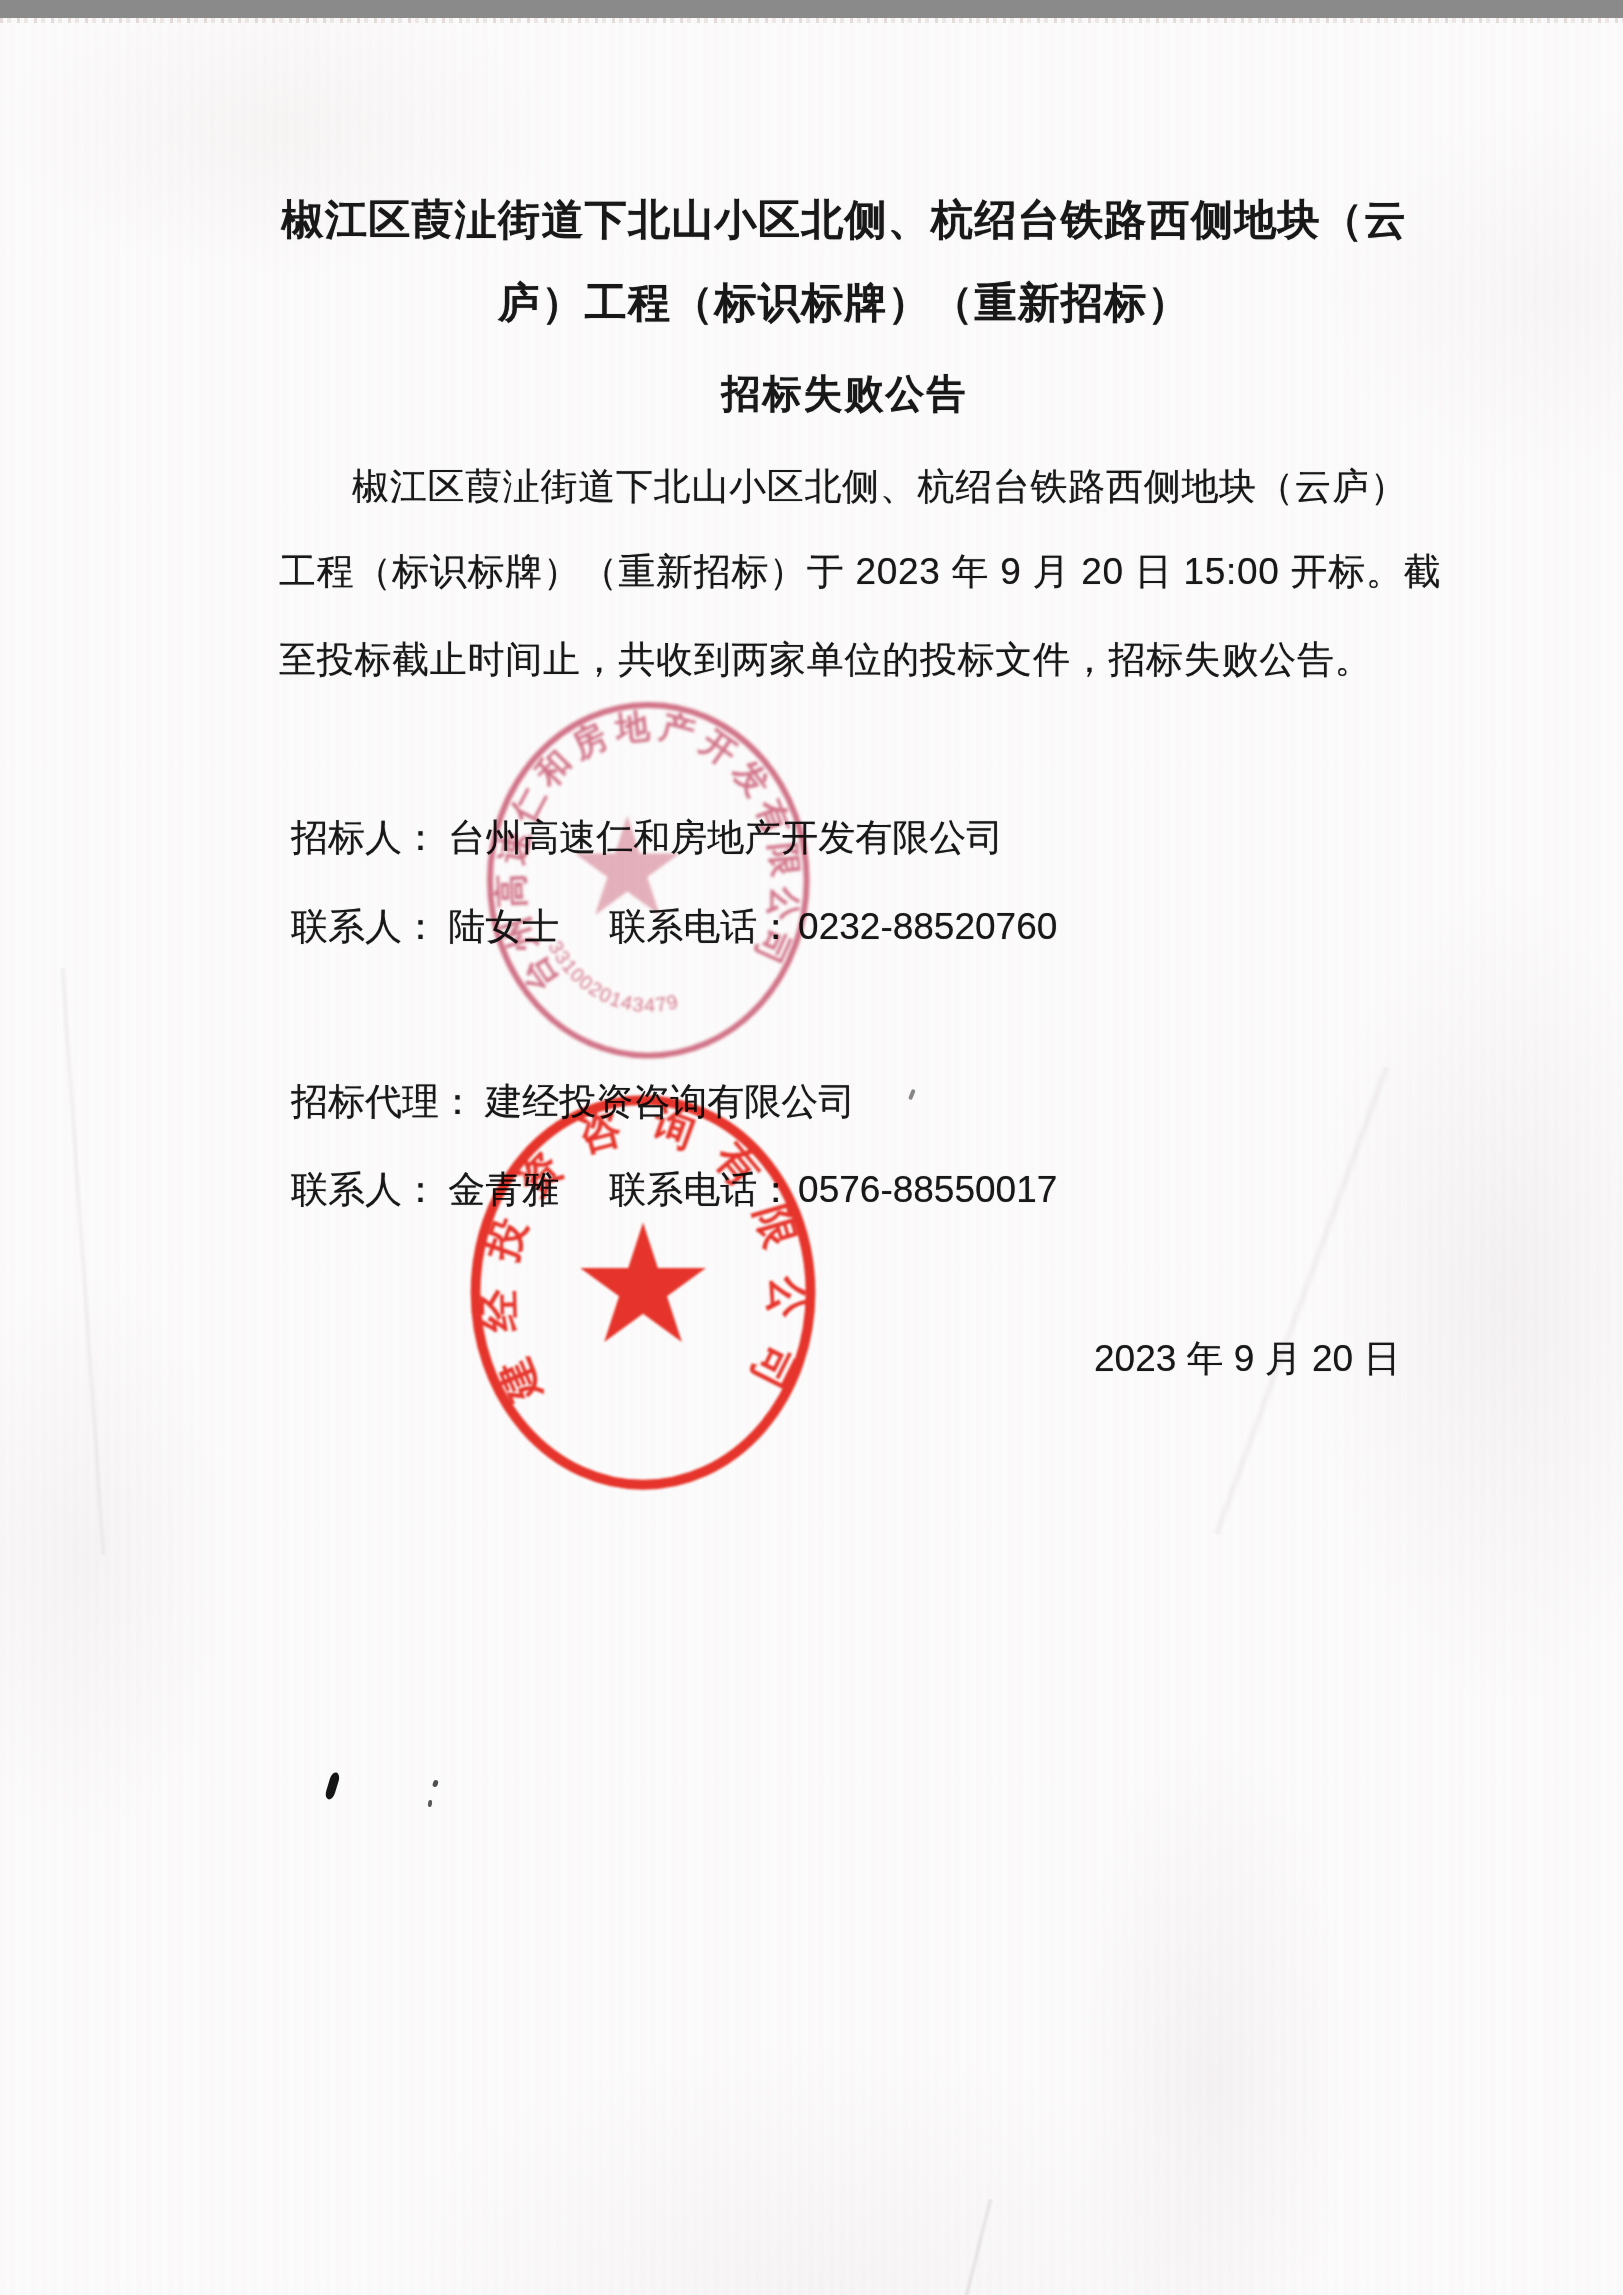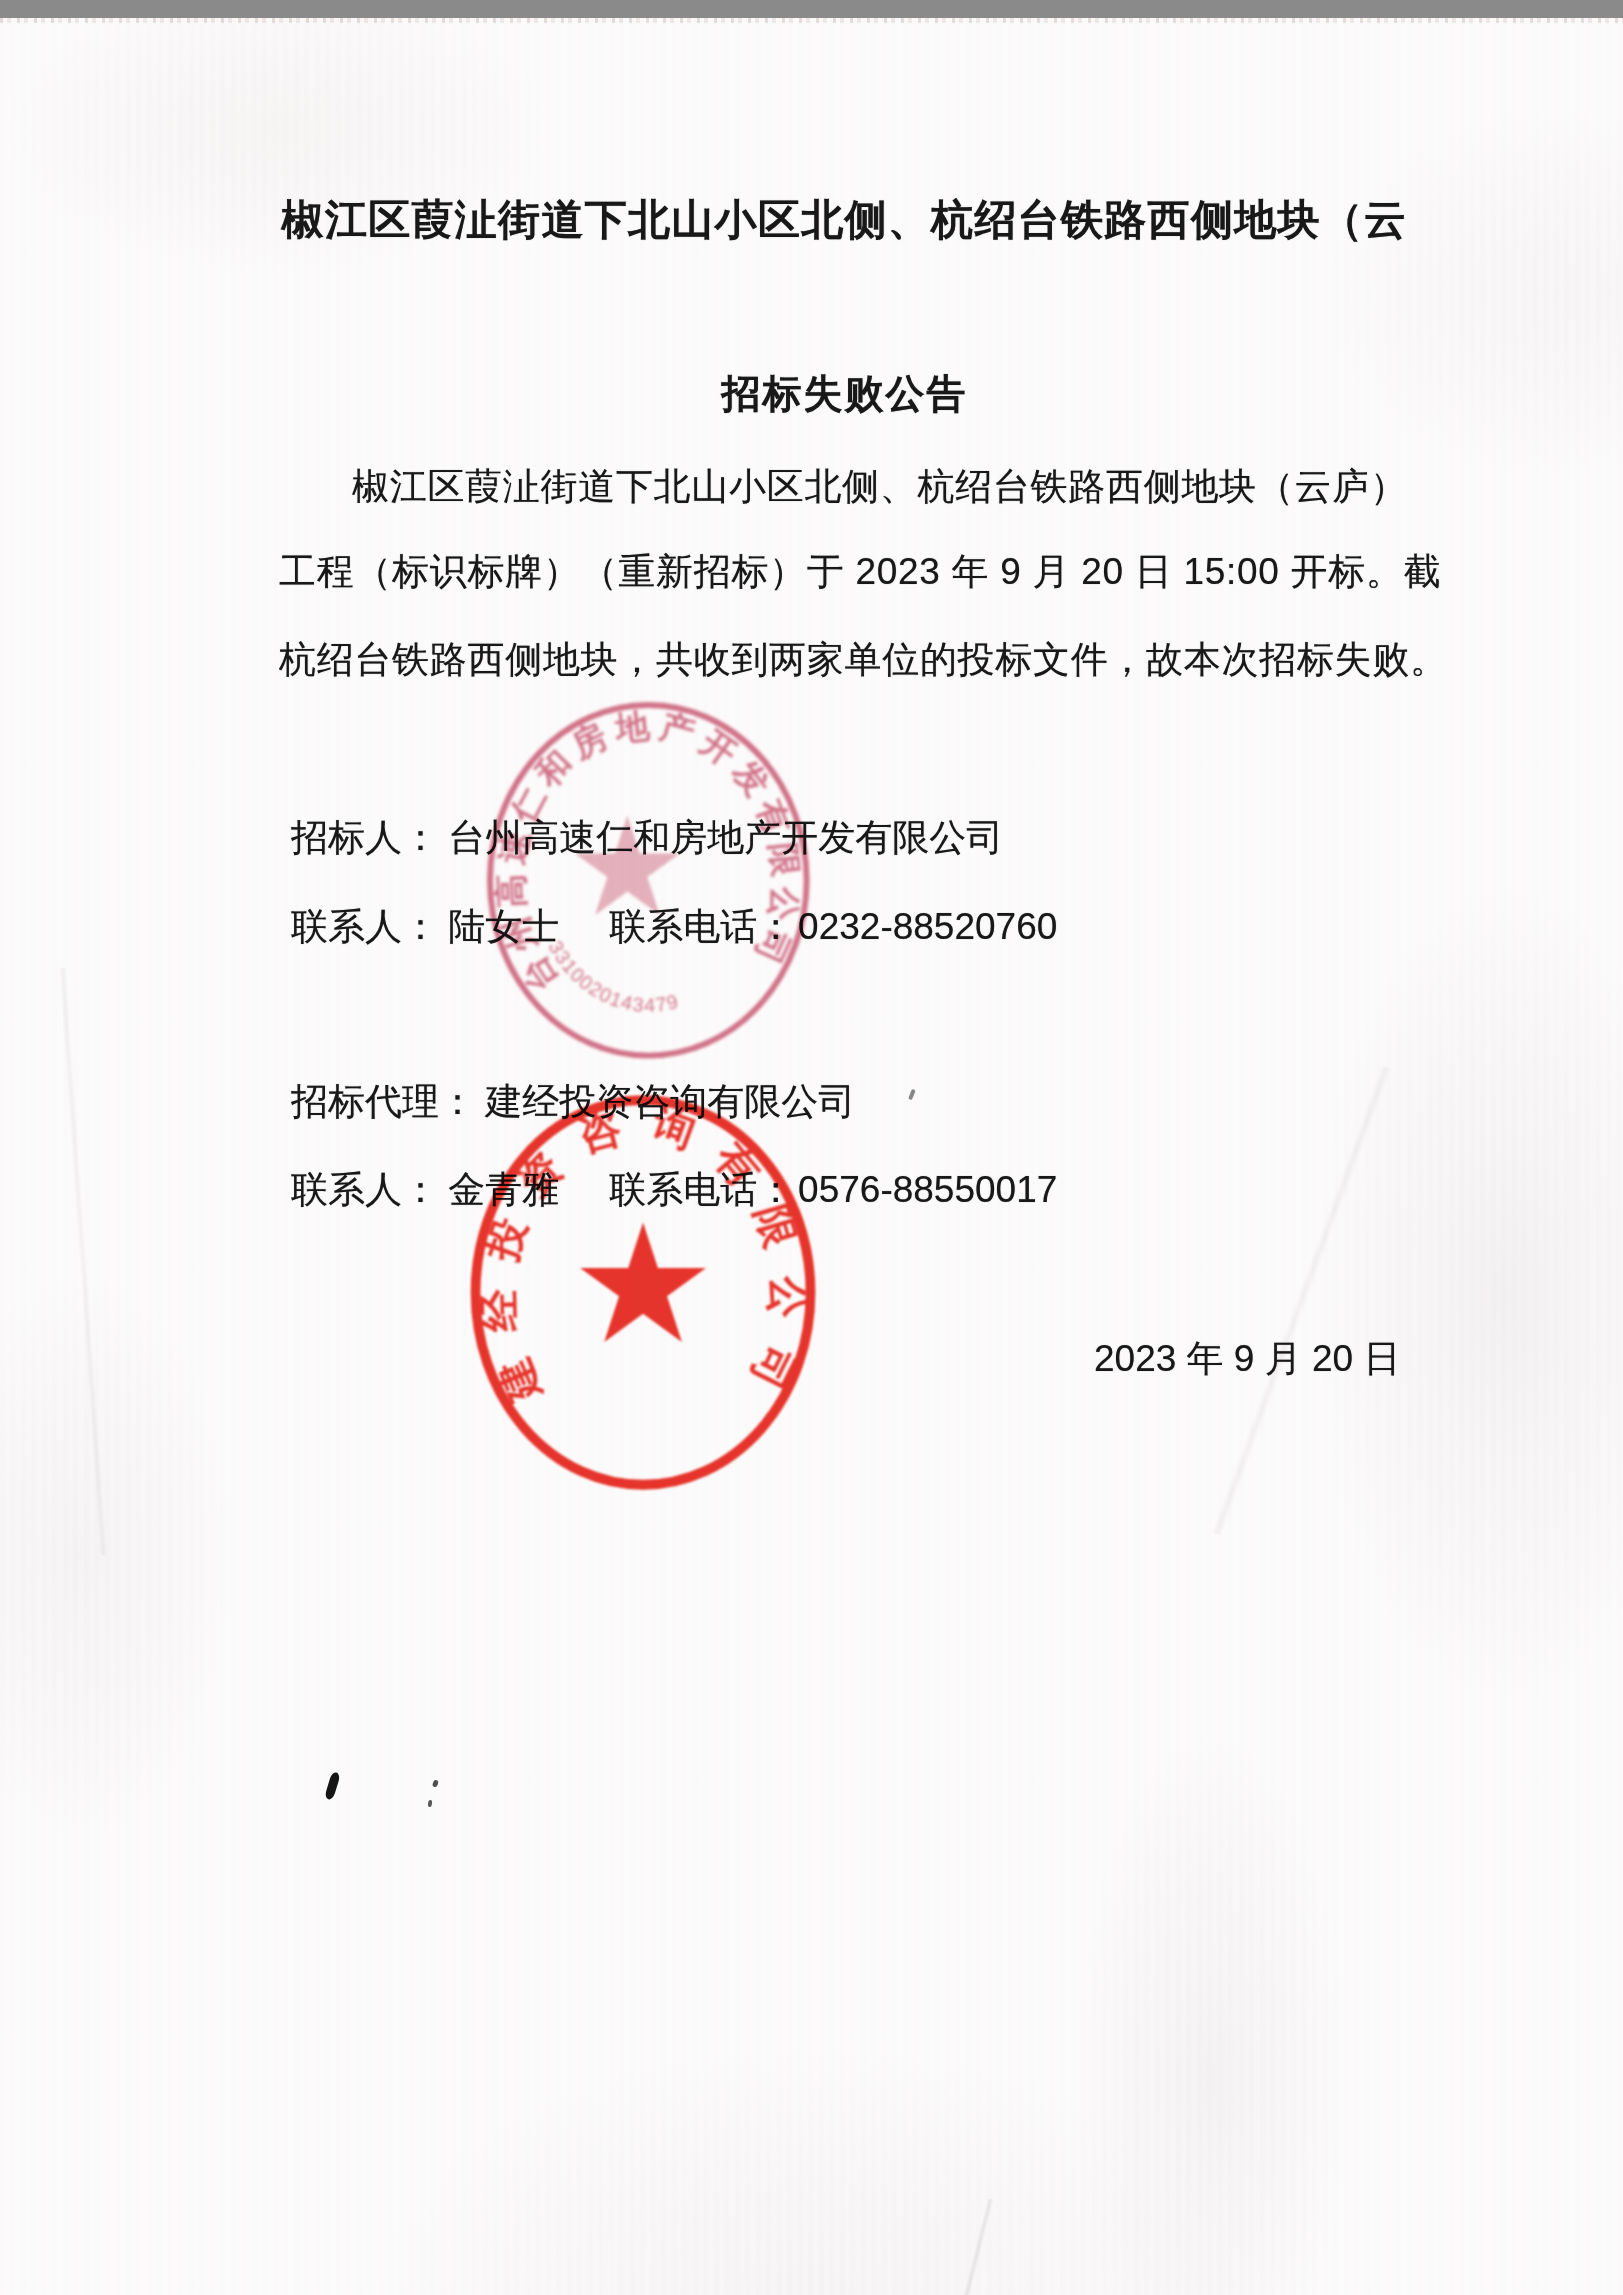--- a/index.html
+++ b/index.html
@@ -71,26 +71,27 @@
 <body>
 
 <div class="page">
 
   <div class="edge-noise"></div>
   <div class="crease crease-tr"></div>
   <div class="crease crease-br"></div>
   <div class="crease crease-left"></div>
 
   <div class="txt center-line title" style="top:181px">椒江区葭沚街道下北山小区北侧、杭绍台铁路西侧地块（云</div>
+  <div class="txt center-line title" style="top:264px">庐）工程（标识标牌）（重新招标）</div>
 
   <div class="txt center-line subtitle" style="top:356px">招标失败公告</div>
 
   <div class="txt body-line indent" style="top:450px">椒江区葭沚街道下北山小区北侧、杭绍台铁路西侧地块（云庐）</div>
   <div class="txt body-line" style="top:535px">工程（标识标牌）（重新招标）于 2023 年 9 月 20 日 15:00 开标。截</div>
-  <div class="txt body-line" style="top:623px">杭绍台铁路西侧地块，共收到两家单位的投标文件，故本次招标失败。</div>
+  <div class="txt body-line" style="top:623px">至投标截止时间止，共收到两家单位的投标文件，招标失败公告。</div>
 
   <div class="txt row" style="top:801px">
     <span>招标人：</span><span class="val">台州高速仁和房地产开发有限公司</span>
   </div>
 
   <div class="txt row" style="top:890px">
     <span>联系人：</span><span class="name">陆女士</span><span class="plabel">联系电话：</span><span class="phone">0232-88520760</span>
   </div>
 
   <div class="txt row" style="top:1065px">

